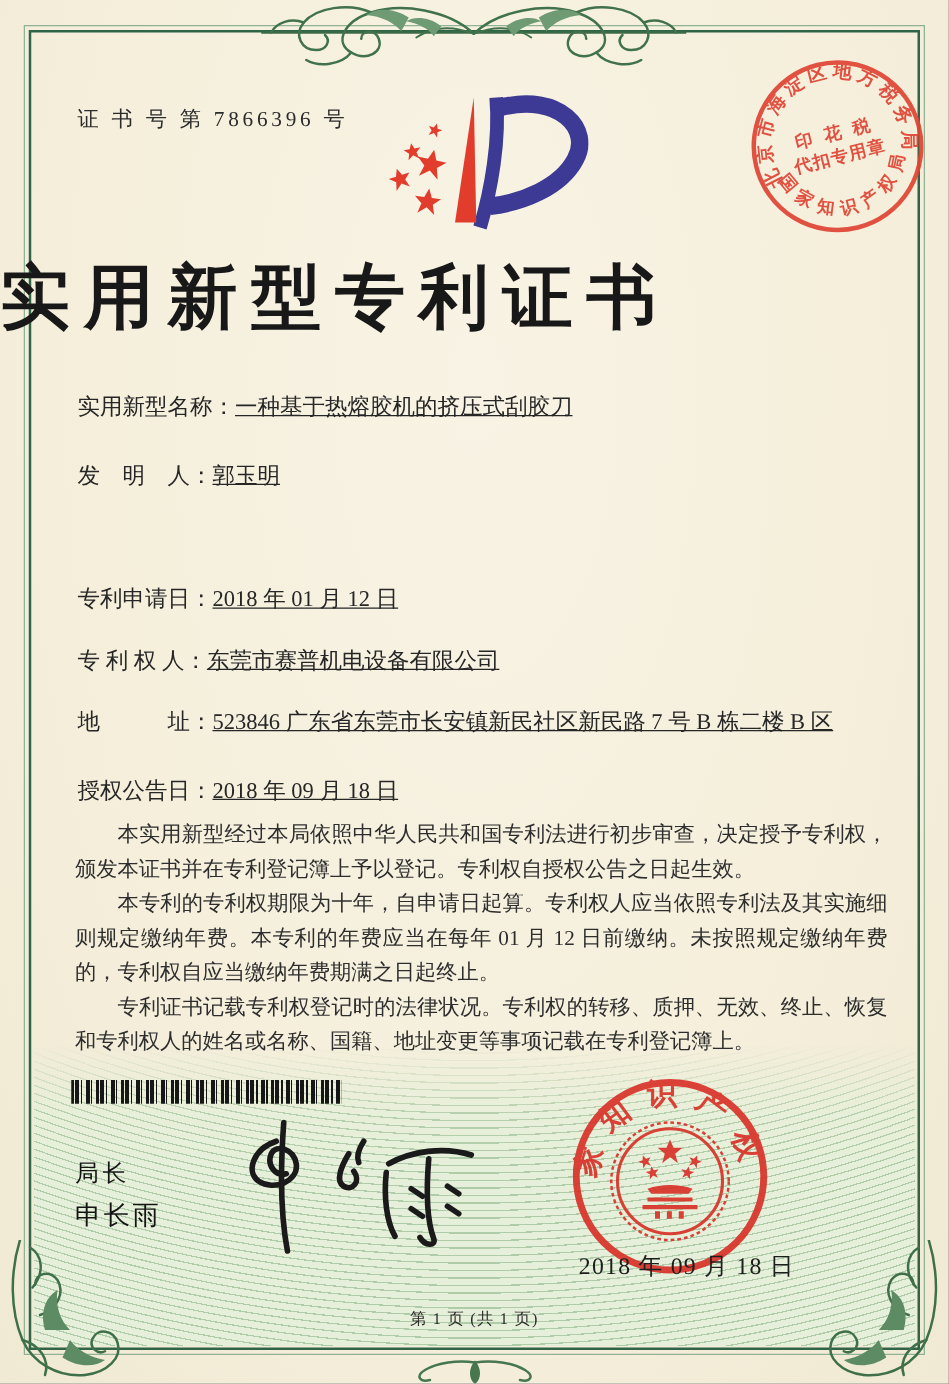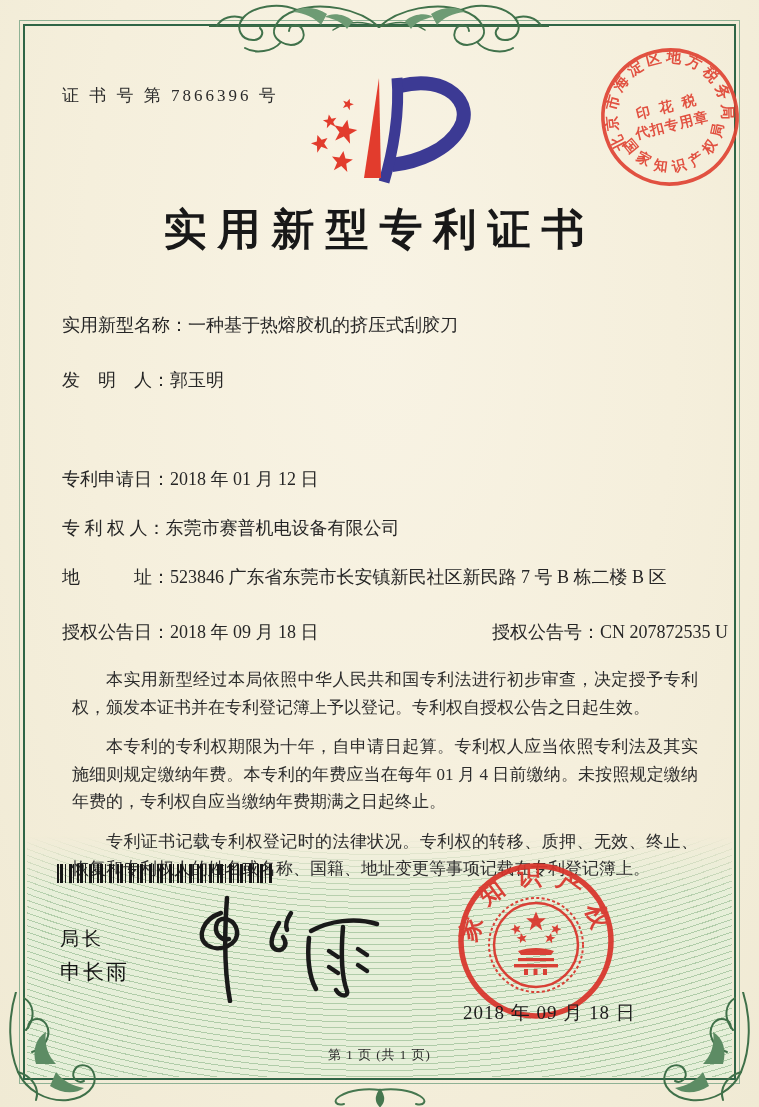--- a/index.html
+++ b/index.html
@@ -15,31 +15,31 @@
   .wave-band{
     position:absolute;left:27px;right:27px;top:836px;bottom:30px;
     background-color:#e6efd9;
     background-image:repeating-radial-gradient(circle at 50% -900px, rgba(130,175,128,.55) 0 1px, rgba(130,175,128,0) 1px 6px);
     -webkit-mask-image:linear-gradient(180deg, rgba(0,0,0,0) 0, rgba(0,0,0,.9) 55px, #000 95px);
     mask-image:linear-gradient(180deg, rgba(0,0,0,0) 0, rgba(0,0,0,.9) 55px, #000 95px);
   }
   
   .cert-no{position:absolute;left:62px;top:84px;font-size:17px;letter-spacing:3px;color:#2b2b2b;}
   .logo{position:absolute;left:296px;top:70px;}
-  .title{position:absolute;left:0;top:201px;width:100%;text-align:center;
-    font-size:43px;font-weight:700;letter-spacing:11px;color:#181818;font-family:"DejaVu Serif", serif;}
+  .title{position:absolute;left:0;top:201px;width:100%;text-align:left;
+    font-size:56px;font-weight:700;letter-spacing:11px;color:#181818;font-family:"DejaVu Serif", serif;}
   
   .row{position:absolute;left:62px;width:648px;font-size:18px;line-height:26px;}
   .row .lab{white-space:pre;display:inline-block;vertical-align:top;}
-  .row .val{display:inline-block;vertical-align:top;max-width:545px;}
+  .row .val{display:inline-block;vertical-align:top;max-width:545px;text-decoration:underline;}
   .r1{top:312px}.r2{top:367px}.r3{top:417px}.r4{top:466px}.r5{top:515px}.r6{top:564px}.r7{top:619px}
   .gazette{position:absolute;left:430px;top:0;white-space:nowrap;}
   
   .body-text{position:absolute;left:60px;top:654px;width:650px;font-size:17px;line-height:27.5px;color:#2d2d2d;text-align:justify;}
-  .body-text p{margin:12px;text-indent:2em;}
+  .body-text p{margin:0;text-indent:2em;}
   
   .barcode{position:absolute;left:57px;top:864px;width:216px;height:19px;
     background:repeating-linear-gradient(90deg,#161616 0 2px,transparent 2px 3px,#161616 3px 6px,transparent 6px 8px,#161616 8px 9px,transparent 9px 12px,#161616 12px 15px,transparent 15px 16px,#161616 16px 17px,transparent 17px 20px);}
   .sig-title{position:absolute;left:60px;top:926px;font-size:19px;letter-spacing:3px;color:#141414;font-family:Liberation Sans, sans-serif;}
   .sig-name{position:absolute;left:60px;top:958px;font-size:21px;letter-spacing:2px;color:#141414;font-family:"Liberation Sans", sans-serif;}
   .signature{position:absolute;left:183px;top:893px;}
   .seal{position:absolute;left:454px;top:859px;opacity:.93;}
   .seal-date{position:absolute;left:463px;top:1000px;font-size:19px;letter-spacing:1px;color:#1d1d1d;white-space:nowrap;}
   .footer{position:absolute;left:0;top:1046px;width:100%;text-align:center;font-size:13px;letter-spacing:1px;color:#2b2b2b;}
   
@@ -135,26 +135,25 @@
     <span class="lab">专利申请日：</span><span class="val">2018 年 01 月 12 日</span>
   </div>
   <div class="row r5">
     <span class="lab">专 利 权 人：</span><span class="val">东莞市赛普机电设备有限公司</span>
   </div>
   <div class="row r6">
     <span class="lab">地　　　址：</span><span class="val">523846 广东省东莞市长安镇新民社区新民路 7 号 B 栋二楼 B 区</span>
   </div>
   <div class="row r7">
     <span class="lab">授权公告日：</span><span class="val">2018 年 09 月 18 日</span>
-    <span class="gazette"><span class="lab">授权公告号：</span><span>CN 207872535 U</span></span>
   </div>
 
   <div class="body-text">
     <p>本实用新型经过本局依照中华人民共和国专利法进行初步审查，决定授予专利权，颁发本证书并在专利登记簿上予以登记。专利权自授权公告之日起生效。</p>
-    <p>本专利的专利权期限为十年，自申请日起算。专利权人应当依照专利法及其实施细则规定缴纳年费。本专利的年费应当在每年 01 月 4 日前缴纳。未按照规定缴纳年费的，专利权自应当缴纳年费期满之日起终止。</p>
+    <p>本专利的专利权期限为十年，自申请日起算。专利权人应当依照专利法及其实施细则规定缴纳年费。本专利的年费应当在每年 01 月 12 日前缴纳。未按照规定缴纳年费的，专利权自应当缴纳年费期满之日起终止。</p>
     <p>专利证书记载专利权登记时的法律状况。专利权的转移、质押、无效、终止、恢复和专利权人的姓名或名称、国籍、地址变更等事项记载在专利登记簿上。</p>
   </div>
 
   <div class="barcode"></div>
 
   <div class="sig-title">局长</div>
   <div class="sig-name">申长雨</div>
 
   <svg class="signature" width="210" height="110" viewBox="0 0 210 110">
     <g stroke="#1a1a1a" stroke-width="4.5" fill="none" stroke-linecap="round" stroke-linejoin="round">

